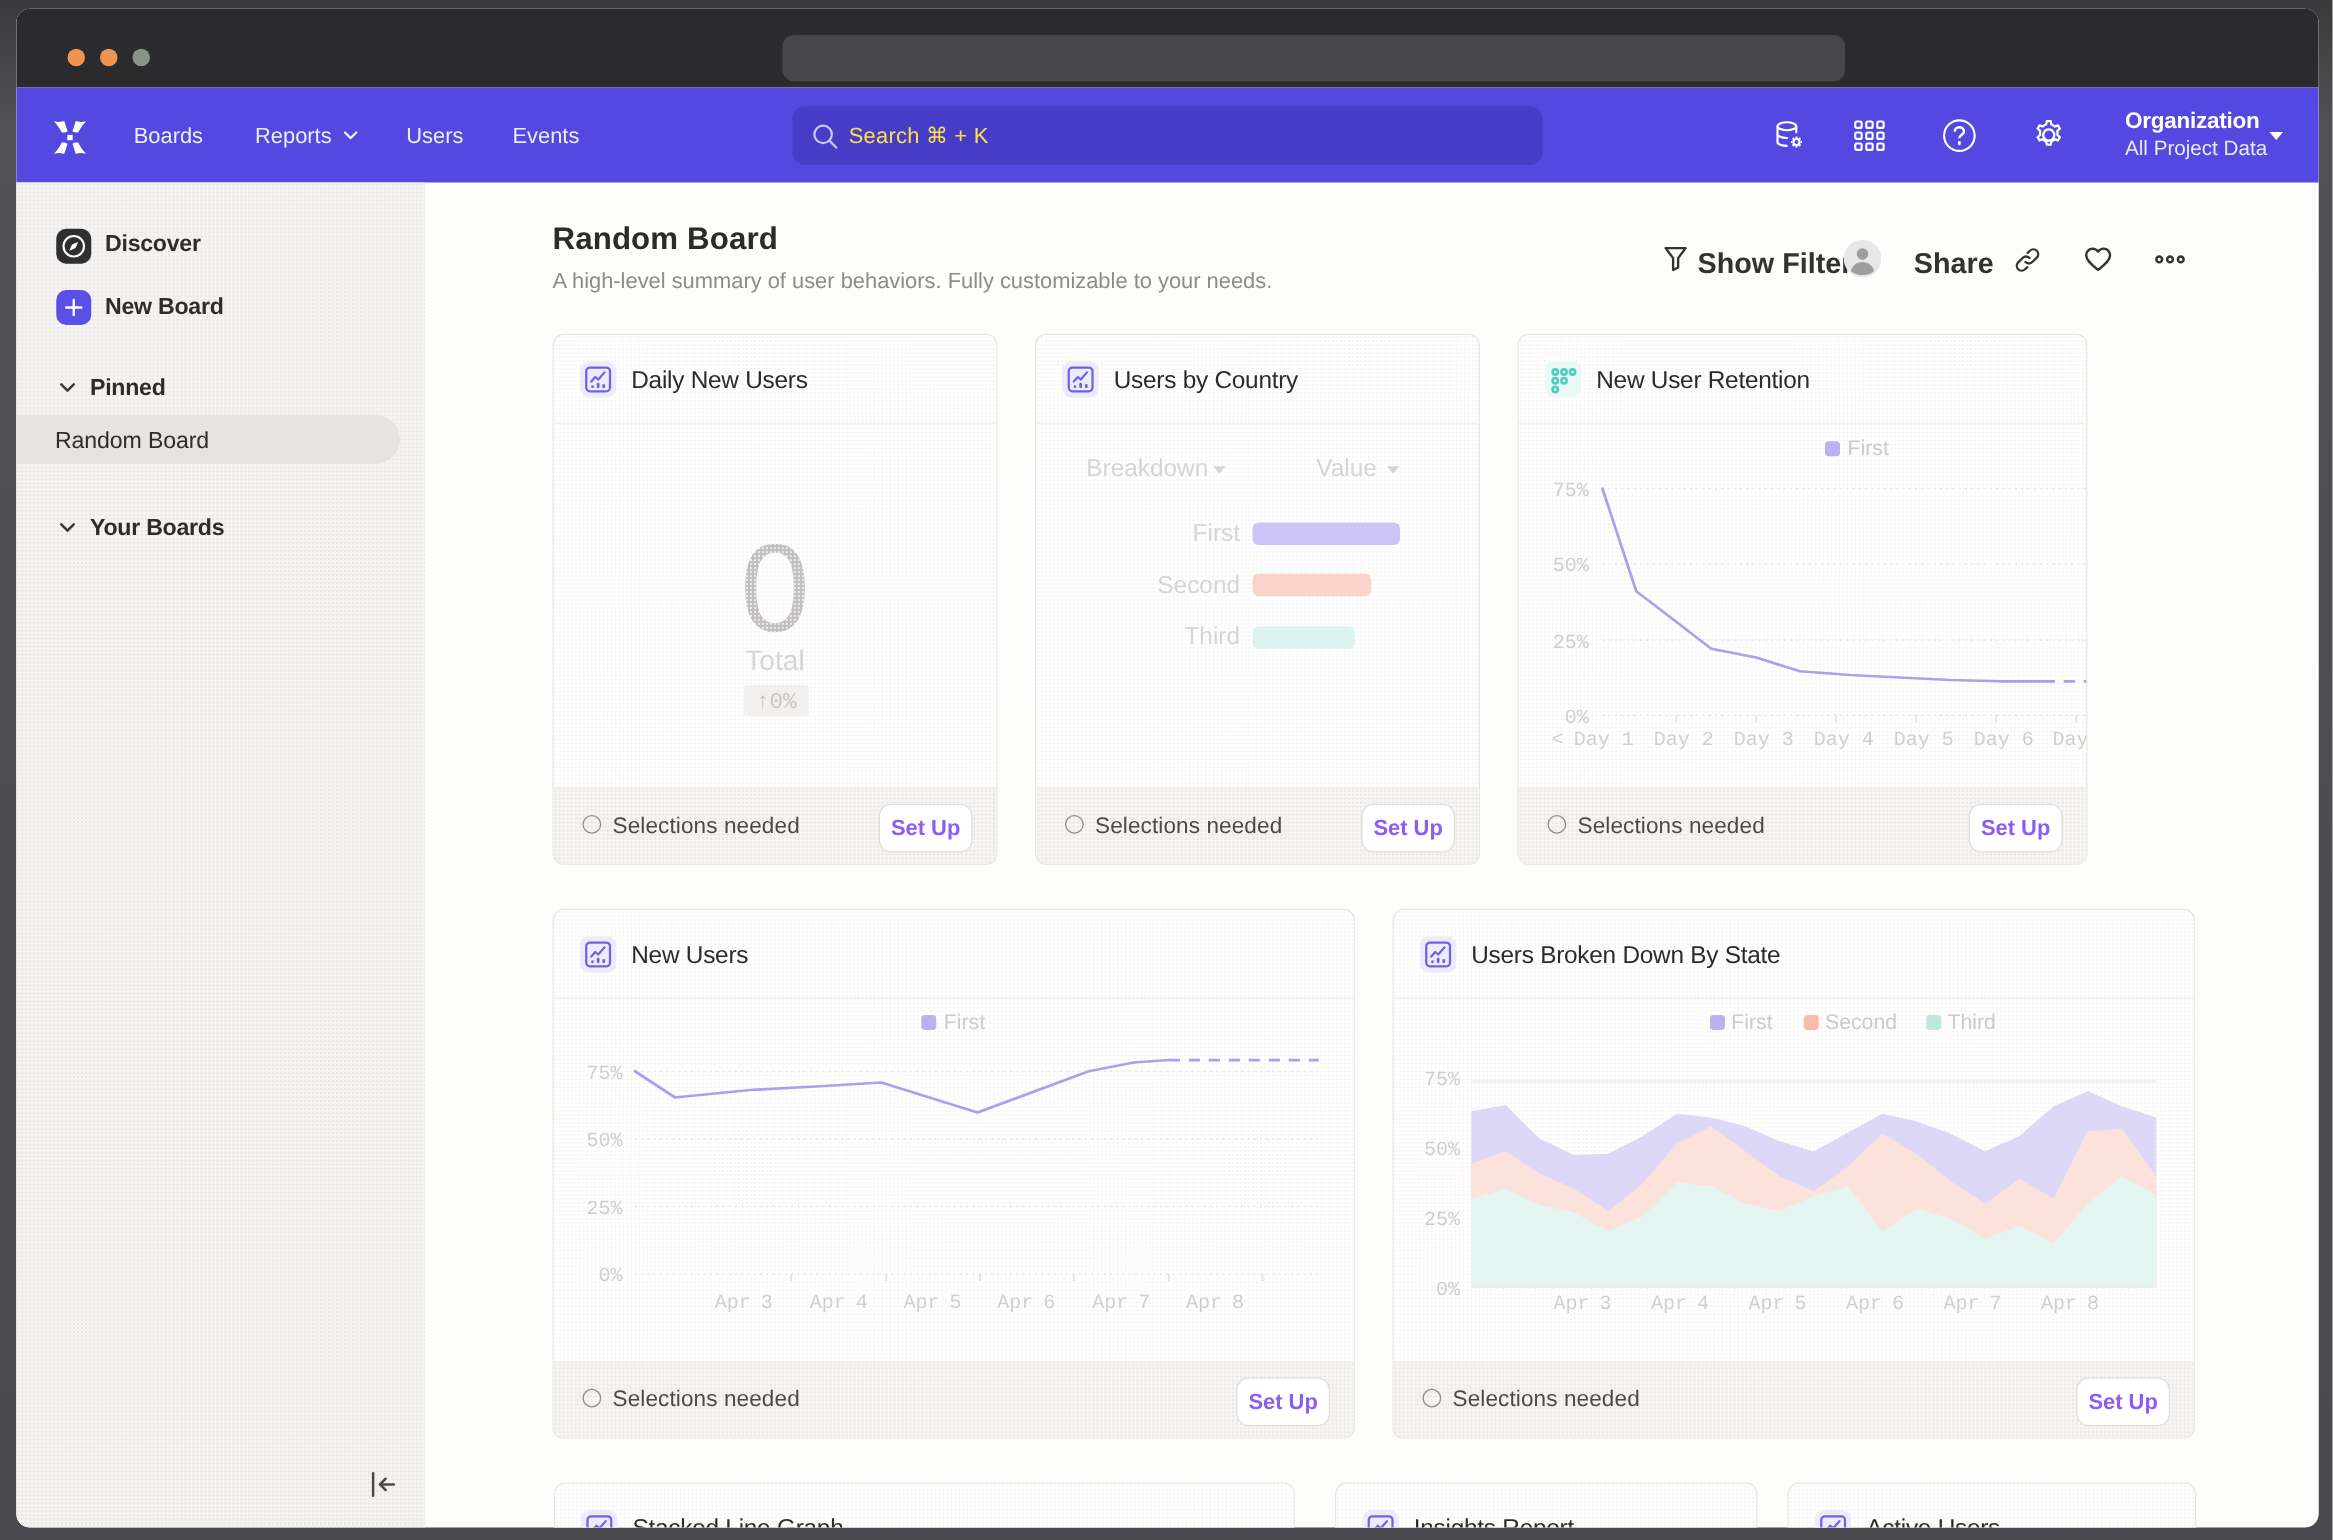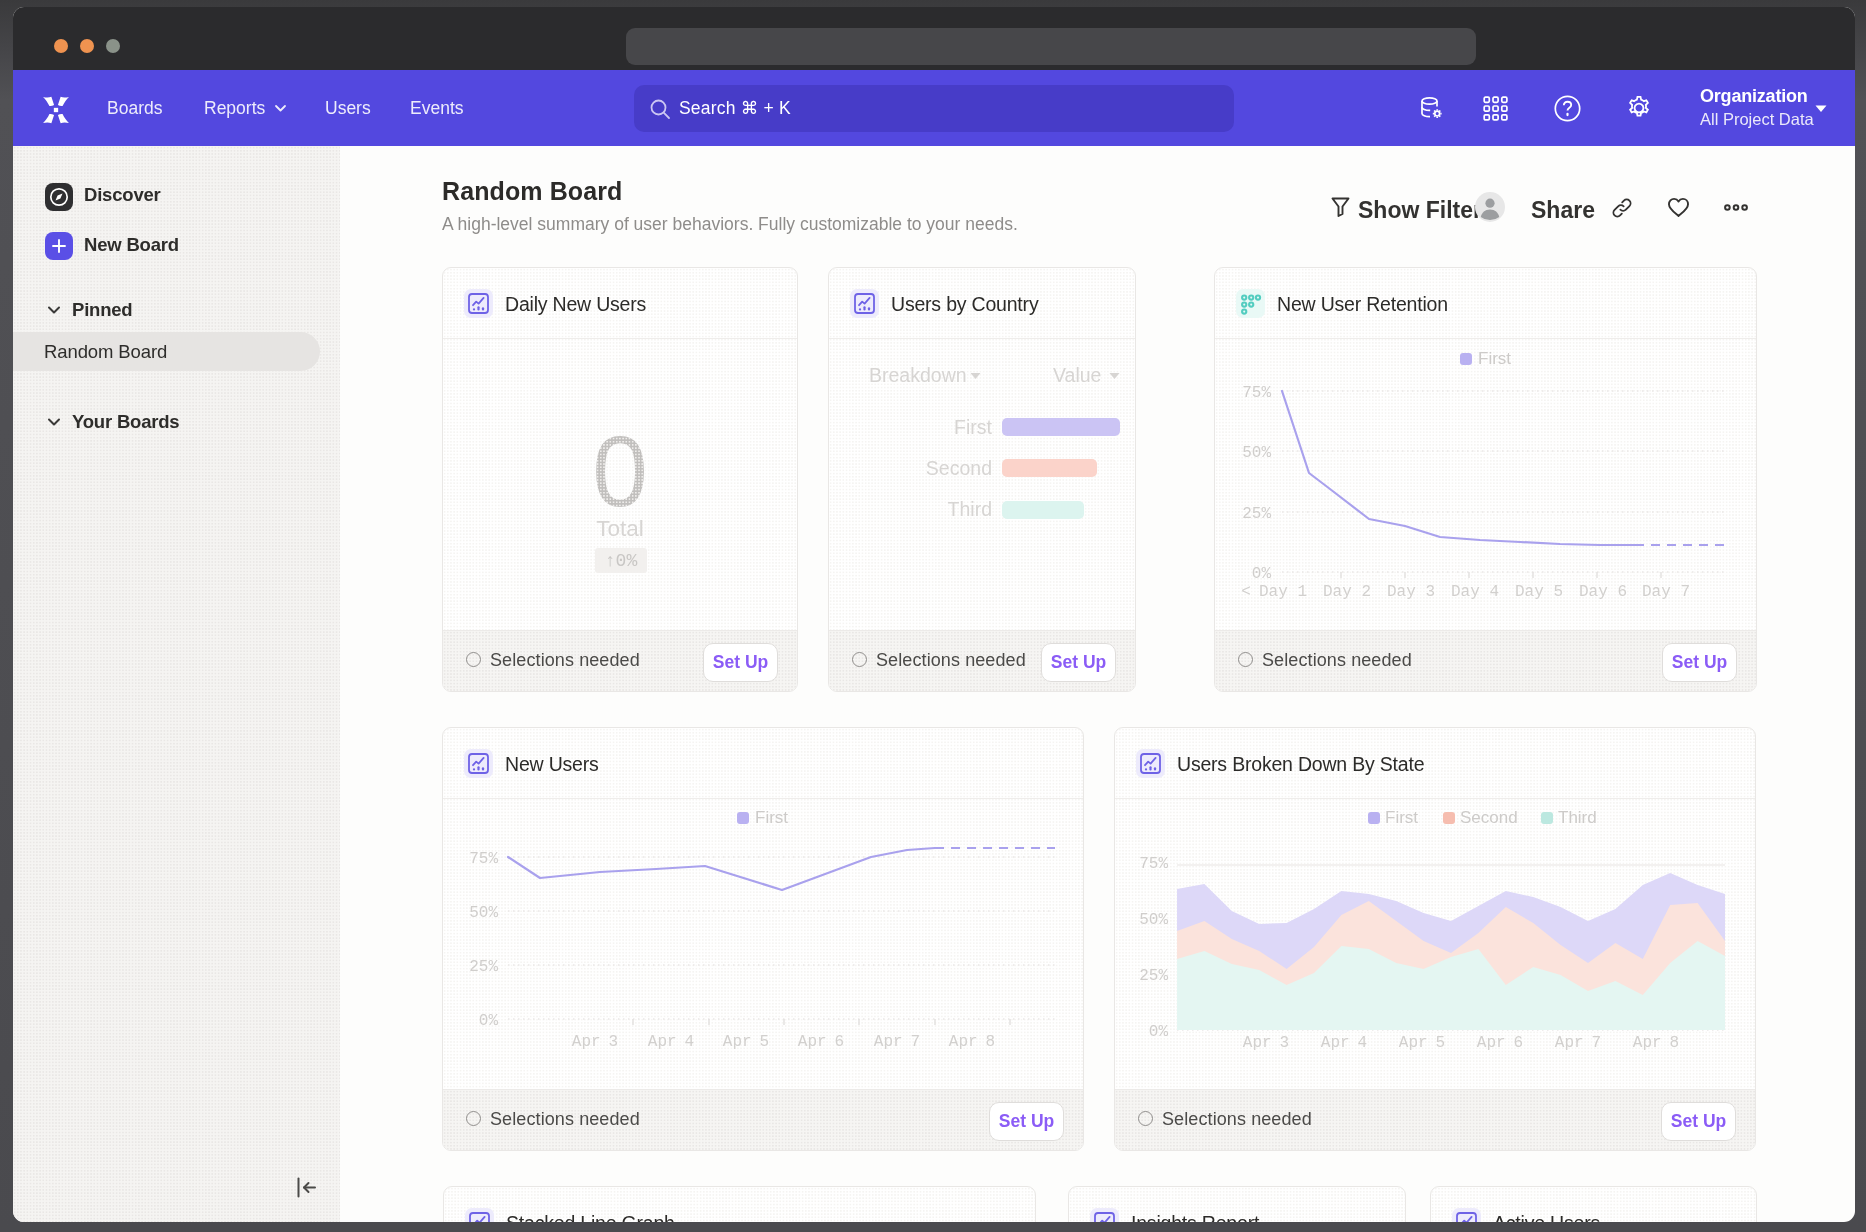--- a/index.html
+++ b/index.html
@@ -7,21 +7,21 @@
 body { font-family:"Liberation Sans", sans-serif; background:linear-gradient(#3A3A3C, #515155 100px, #4A4A4E); position:relative; }
 .abs { position:absolute; }
 #window { position:absolute; left:13px; top:7px; width:1842px; height:1215px; border-radius:11px; overflow:hidden; background:#FDFDFC;padding-left:44px; }
 #plane { position:absolute; left:-13px; top:-7px; width:1866px; height:1232px; }
 #titlebar { position:absolute; left:13px; top:7px; width:1842px; height:63px; background:#2B2B2D; }
 .light { position:absolute; top:32px; width:14px; height:14px; border-radius:50%; }
 #urlbar { position:absolute; left:613px; top:21px; width:850px; height:37px; border-radius:9px; background:#47474A; }
 #nav { position:absolute; left:13px; top:70px; width:1842px; height:76px; background:#5348DF; }
 .navitem { position:absolute; top:98px; height:21px; line-height:21px; font-size:17.5px; font-weight:500; color:#EDECFB; }
 #search { position:absolute; left:634px; top:85px; width:600px; height:47px; border-radius:10px; background:#473CC8; }
-#search span { position:absolute; left:45px; top:13px; font-size:17.5px; color:#ffffff; letter-spacing:.2px; }
+#search span { position:absolute; left:45px; top:13px; font-size:17.5px; color:#fde047; letter-spacing:.2px; }
 .orgname { position:absolute; left:1700px; top:86px; font-size:18px; font-weight:700; color:#FFFFFF; letter-spacing:-0.2px; }
 .orgproj { position:absolute; left:1700px; top:110px; font-size:16.5px; font-weight:400; color:#EBE9FA; }
 #sidebar { position:absolute; left:13px; top:146px; width:327px; height:1076px; background-color:#F5F4F2; background-image:radial-gradient(#E9E7E5 0.75px, transparent 0.95px); background-size:3.2px 3.2px; }
 .sideicon { position:absolute; left:45px; width:28px; height:28px; border-radius:8px; }
 .sidelabel { position:absolute; left:84px; font-size:18.5px; font-weight:600; color:#2E2D2B; letter-spacing:-0.2px; }
 .sidehead { position:absolute; left:72px; font-size:18.5px; font-weight:600; color:#2E2D2B; letter-spacing:-0.2px; }
 #selpill { position:absolute; left:13px; top:332px; width:307px; height:39px; border-radius:0 20px 20px 0; background:#E6E4E2; }
 #selpill span { position:absolute; left:31px; top:9px; font-size:18.5px; color:#2E2D2B; letter-spacing:-0.1px; }
 .h1 { position:absolute; left:442px; top:177px; font-size:25px; font-weight:700; color:#2C2B29; letter-spacing:.1px; }
 .sub { position:absolute; left:442px; top:214px; font-size:17.5px; color:#8E8C8A; }
@@ -182,21 +182,21 @@
         </div>
 <div class="abs" style="left:0;top:153px;width:354px;text-align:center;font-size:100px;line-height:100px;color:transparent;background:radial-gradient(#EEECEA 0.7px, transparent 0.9px) 0 0/3.2px 3.2px #C1BFBD;-webkit-background-clip:text;background-clip:text;">0</div>
 <div class="abs" style="left:0;top:248px;width:354px;text-align:center;font-size:22.5px;color:#D7D5D3;">Total</div>
 <div class="abs" style="left:152px;top:280px;width:52px;height:25px;background:#F2F0EE;border-radius:3px;text-align:center;line-height:25px;font-size:18px;color:#C9C7C5;" class2="mono"><span class="mono">↑0%</span></div>
 <div class="cfoot">
           <div class="fcirc"></div>
           <div class="ftext">Selections needed</div>
           <div class="setup">Set Up</div>
         </div>
 </div>
-<div class="card" style="left:828px;top:267px;width:308px;height:425px">
+<div class="card" style="left:828px;top:267px;width:356px;height:425px">
 <div class="chead">
           <div class="cicon" style="background:#EDEBFC"><svg width="29" height="29" viewBox="0 0 29 29">
               <rect x="5" y="5" width="19" height="19" rx="3" fill="none" stroke="#6E62E6" stroke-width="1.8"></rect>
               <polyline points="9,16.2 12.2,12.6 14.6,14.6 19.6,8.9" fill="none" stroke="#6E62E6" stroke-width="1.8" stroke-linecap="round" stroke-linejoin="round"></polyline>
               <line x1="10" y1="20.3" x2="10" y2="20.4" stroke="#6E62E6" stroke-width="2.2" stroke-linecap="round"></line>
               <line x1="14.5" y1="18.3" x2="14.5" y2="20.4" stroke="#6E62E6" stroke-width="2.2" stroke-linecap="round"></line>
               <line x1="19" y1="19.3" x2="19" y2="20.4" stroke="#6E62E6" stroke-width="2.2" stroke-linecap="round"></line>
             </svg></div>
           <div class="ctitle">Users by Country</div>
         </div>
@@ -213,21 +213,21 @@
 <div class="gray-lab" style="left:91px;top:189px;width:72px;text-align:right;">Second</div>
 <div class="bar" style="left:173px;top:191px;width:95px;background:#FBD3CA"></div>
 <div class="gray-lab" style="left:113px;top:230px;width:50px;text-align:right;">Third</div>
 <div class="bar" style="left:173px;top:233px;width:82px;background:#DCF4EF"></div>
 <div class="cfoot">
           <div class="fcirc"></div>
           <div class="ftext">Selections needed</div>
           <div class="setup">Set Up</div>
         </div>
 </div>
-<div class="card" style="left:1214px;top:267px;width:543px;height:425px">
+<div class="card" style="left:1214px;top:267px;width:456px;height:425px">
 <div class="chead">
           <div class="cicon" style="background:#E9F9F6"><svg width="29" height="29" viewBox="0 0 29 29">
               <g fill="none" stroke="#53CDC0" stroke-width="2.1">
                 <circle cx="8.2" cy="8.6" r="2.1"></circle>
                 <circle cx="15.2" cy="8.6" r="2.1"></circle>
                 <circle cx="22" cy="8.6" r="2.1"></circle>
                 <circle cx="8.2" cy="15.6" r="2.1"></circle>
                 <circle cx="15.2" cy="15.6" r="2.1"></circle>
                 <circle cx="8.2" cy="22.6" r="2.1"></circle>
               </g>

